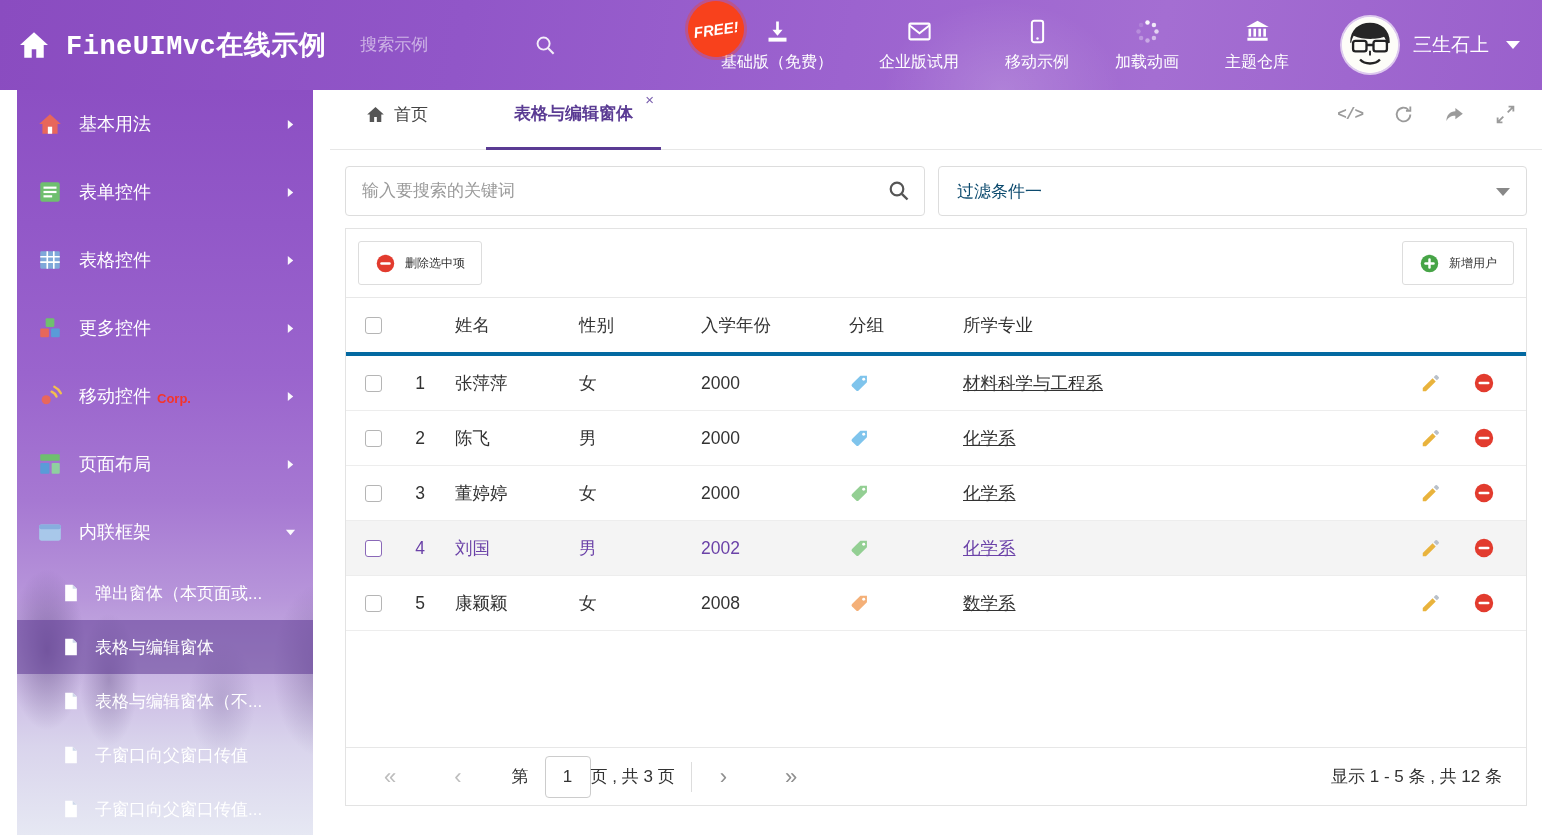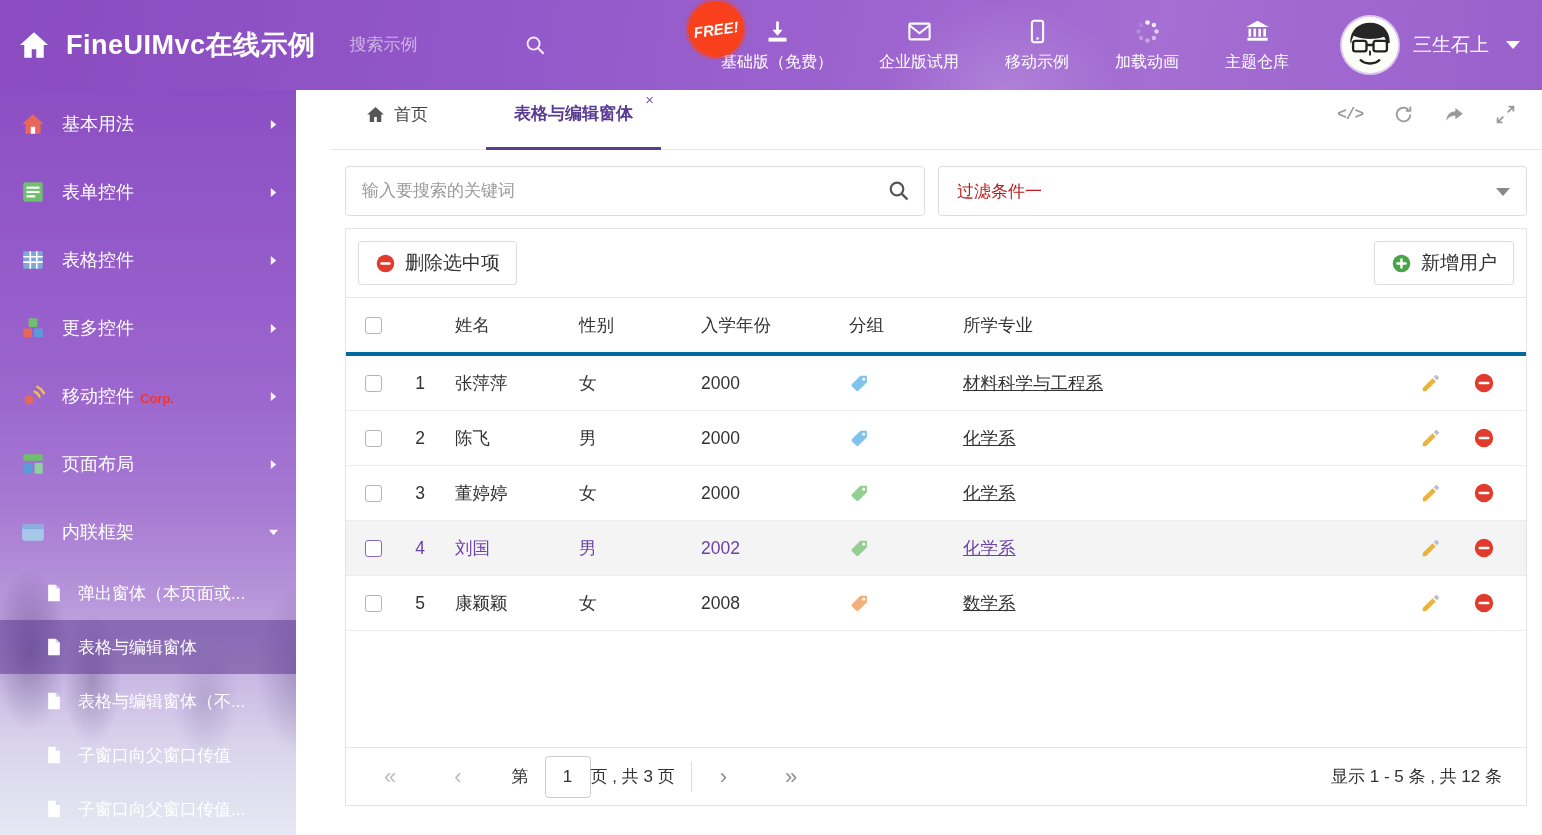--- a/index.html
+++ b/index.html
@@ -15,21 +15,21 @@
     display: flex; align-items: center; z-index: 5;
     background: linear-gradient(100deg, #8a4cc0 0%, #9156c8 30%, #9c63cf 55%, #a46ed2 75%, #9a60cc 100%);
   }
   .header::after {
     content: ""; position: absolute; right: 420px; top: 0; width: 240px; height: 90px;
     background: radial-gradient(ellipse at center bottom, rgba(255,255,255,.16), transparent 70%);
     pointer-events: none;
   }
   .logo { display: flex; align-items: center; gap: 16px; padding-left: 18px; cursor: pointer; }
   .logo svg { width: 32px; height: 32px; color: #fff; }
-  .logo-title { color: #fff; font-size: 27px; font-weight: bold; letter-spacing: .5px; white-space: nowrap; }
+  .logo-title { color: #fff; font-size: 27px; font-weight: bold; letter-spacing: .5px; white-space: nowrap; font-family: Liberation Mono, monospace; }
   .hdr-search { display: flex; align-items: center; margin-left: 32px; gap: 48px; }
   .hdr-search input { width: 128px; background: transparent; border: none; outline: none; color: rgba(255,255,255,.9); font-size: 17px; font-family: inherit; }
   .hdr-search input::placeholder { color: rgba(255,255,255,.55); }
   .hdr-search .sicon { width: 23px; height: 23px; color: rgba(255,255,255,.9); cursor: pointer; }
   .hdr-nav { display: flex; margin-left: auto; align-items: center; }
   .nav-item { position: relative; display: flex; flex-direction: column; align-items: center; gap: 7px; padding: 0 23px; color: #fff; cursor: pointer; }
   .nav-item svg { width: 27px; height: 27px; }
   .nav-label { font-size: 16px; white-space: nowrap; }
   .free-badge {
     position: absolute; top: -17px; left: -10px; width: 56px; height: 56px; border-radius: 50%;
@@ -38,21 +38,21 @@
     box-shadow: 0 0 0 3px rgba(248,65,28,.35);
   }
   .hdr-user { display: flex; align-items: center; gap: 15px; margin-left: 30px; padding-right: 22px; cursor: pointer; }
   .avatar { width: 56px; height: 56px; border-radius: 50%; background: #fff; overflow: hidden; box-shadow: 0 0 0 2px rgba(255,255,255,.65); flex: none; }
   .avatar svg { width: 100%; height: 100%; }
   .username { color: #fff; font-size: 19px; white-space: nowrap; }
   .caret-down { width: 0; height: 0; border-left: 7px solid transparent; border-right: 7px solid transparent; border-top: 8px solid #fff; margin-left: 2px; }
 
   
   .sidebar {
-    position: absolute; top: 90px; left: 0; width: 296px; height: 745px; overflow: hidden;
+    position: absolute; top: 90px; left: 17px; width: 296px; height: 745px; overflow: hidden;
     background: linear-gradient(180deg,#8c4fc3 0%,#9258c8 18%,#9a64cd 38%,#a678d2 55%,#b795da 68%,#c9b6e3 78%,#d9d4ec 88%,#e6e8f3 100%);
   }
   .sidebar::before {
     content: ""; position: absolute; left: 0; top: 430px; width: 330px; height: 315px; pointer-events: none;
     background:
       radial-gradient(ellipse 55px 115px at 30px 130px, rgba(74,52,110,.45), transparent 70%),
       radial-gradient(ellipse 42px 95px at 92px 160px, rgba(74,52,110,.32), transparent 70%),
       radial-gradient(ellipse 70px 125px at 305px 150px, rgba(74,52,110,.33), transparent 70%),
       radial-gradient(ellipse 48px 85px at 205px 180px, rgba(90,70,130,.22), transparent 70%);
   }
@@ -76,26 +76,26 @@
   .tab-tools { margin-left: auto; display: flex; align-items: center; gap: 30px; padding-right: 26px; color: #9b9b9b; }
   .tool { cursor: pointer; display: flex; align-items: center; }
   .tool svg { width: 21px; height: 21px; }
   .tool-code { font-size: 16px; font-weight: bold; font-family: "Liberation Mono", monospace; letter-spacing: -1px; }
 
   .filter-row { display: flex; gap: 13px; padding: 16px 15px 0 15px; }
   .search-box { position: relative; width: 580px; flex: none; }
   .search-box input { width: 100%; height: 50px; border: 1px solid #ddd; border-radius: 4px; padding: 0 48px 0 16px; font-size: 17px; color: #555; outline: none; font-family: inherit; }
   .search-box input::placeholder { color: #9a9a9a; }
   .search-box .sicon { position: absolute; right: 14px; top: 13px; width: 24px; height: 24px; color: #555; cursor: pointer; }
-  .filter-select { flex: 1; height: 50px; border: 1px solid #ddd; border-radius: 4px; display: flex; align-items: center; padding: 0 18px; font-size: 17px; color: #b91c1c; cursor: pointer; position: relative; }
+  .filter-select { flex: 1; height: 50px; border: 1px solid #ddd; border-radius: 4px; display: flex; align-items: center; padding: 0 18px; font-size: 17px; color: #0c4a6e; cursor: pointer; position: relative; }
   .filter-select .caret { position: absolute; right: 16px; top: 21px; width: 0; height: 0; border-left: 7px solid transparent; border-right: 7px solid transparent; border-top: 8px solid #888; }
 
   .panel { margin: 12px 15px 0; border: 1px solid #e3e3e3; height: 578px; position: relative; }
   .panel-toolbar { display: flex; justify-content: space-between; align-items: center; padding: 12px; border-bottom: 1px solid #e8e8e8; }
-  .btn { display: flex; align-items: center; gap: 9px; height: 44px; padding: 0 16px; border: 1px solid #ddd; border-radius: 3px; background: #fff; font-size: 19px; color: #333; cursor: pointer; font-family: inherit; }
+  .btn { display: flex; align-items: center; gap: 9px; height: 44px; padding: 0 16px; border: 1px solid #ddd; border-radius: 3px; background: #fff; font-size: 12px; color: #333; cursor: pointer; font-family: inherit; }
   .btn svg { width: 21px; height: 21px; }
 
   .grid-row { display: grid; grid-template-columns: 54px 40px 135px 120px 150px 110px 1fr 46px 60px; align-items: center; height: 55px; border-bottom: 1px solid #ededed; font-size: 17.5px; color: #333; padding-right: 12px; }
   .grid-header { height: 58px; border-bottom: 4px solid #0369a1; }
   .c-check { display: flex; justify-content: center; }
   .checkbox { width: 17px; height: 17px; border: 1px solid #b5b5b5; border-radius: 3px; background: #fff; cursor: pointer; }
   .c-num { text-align: center; }
   .c-name { padding-left: 15px; }
   .c-gender { padding-left: 4px; }
   .c-year { padding-left: 6px; }

